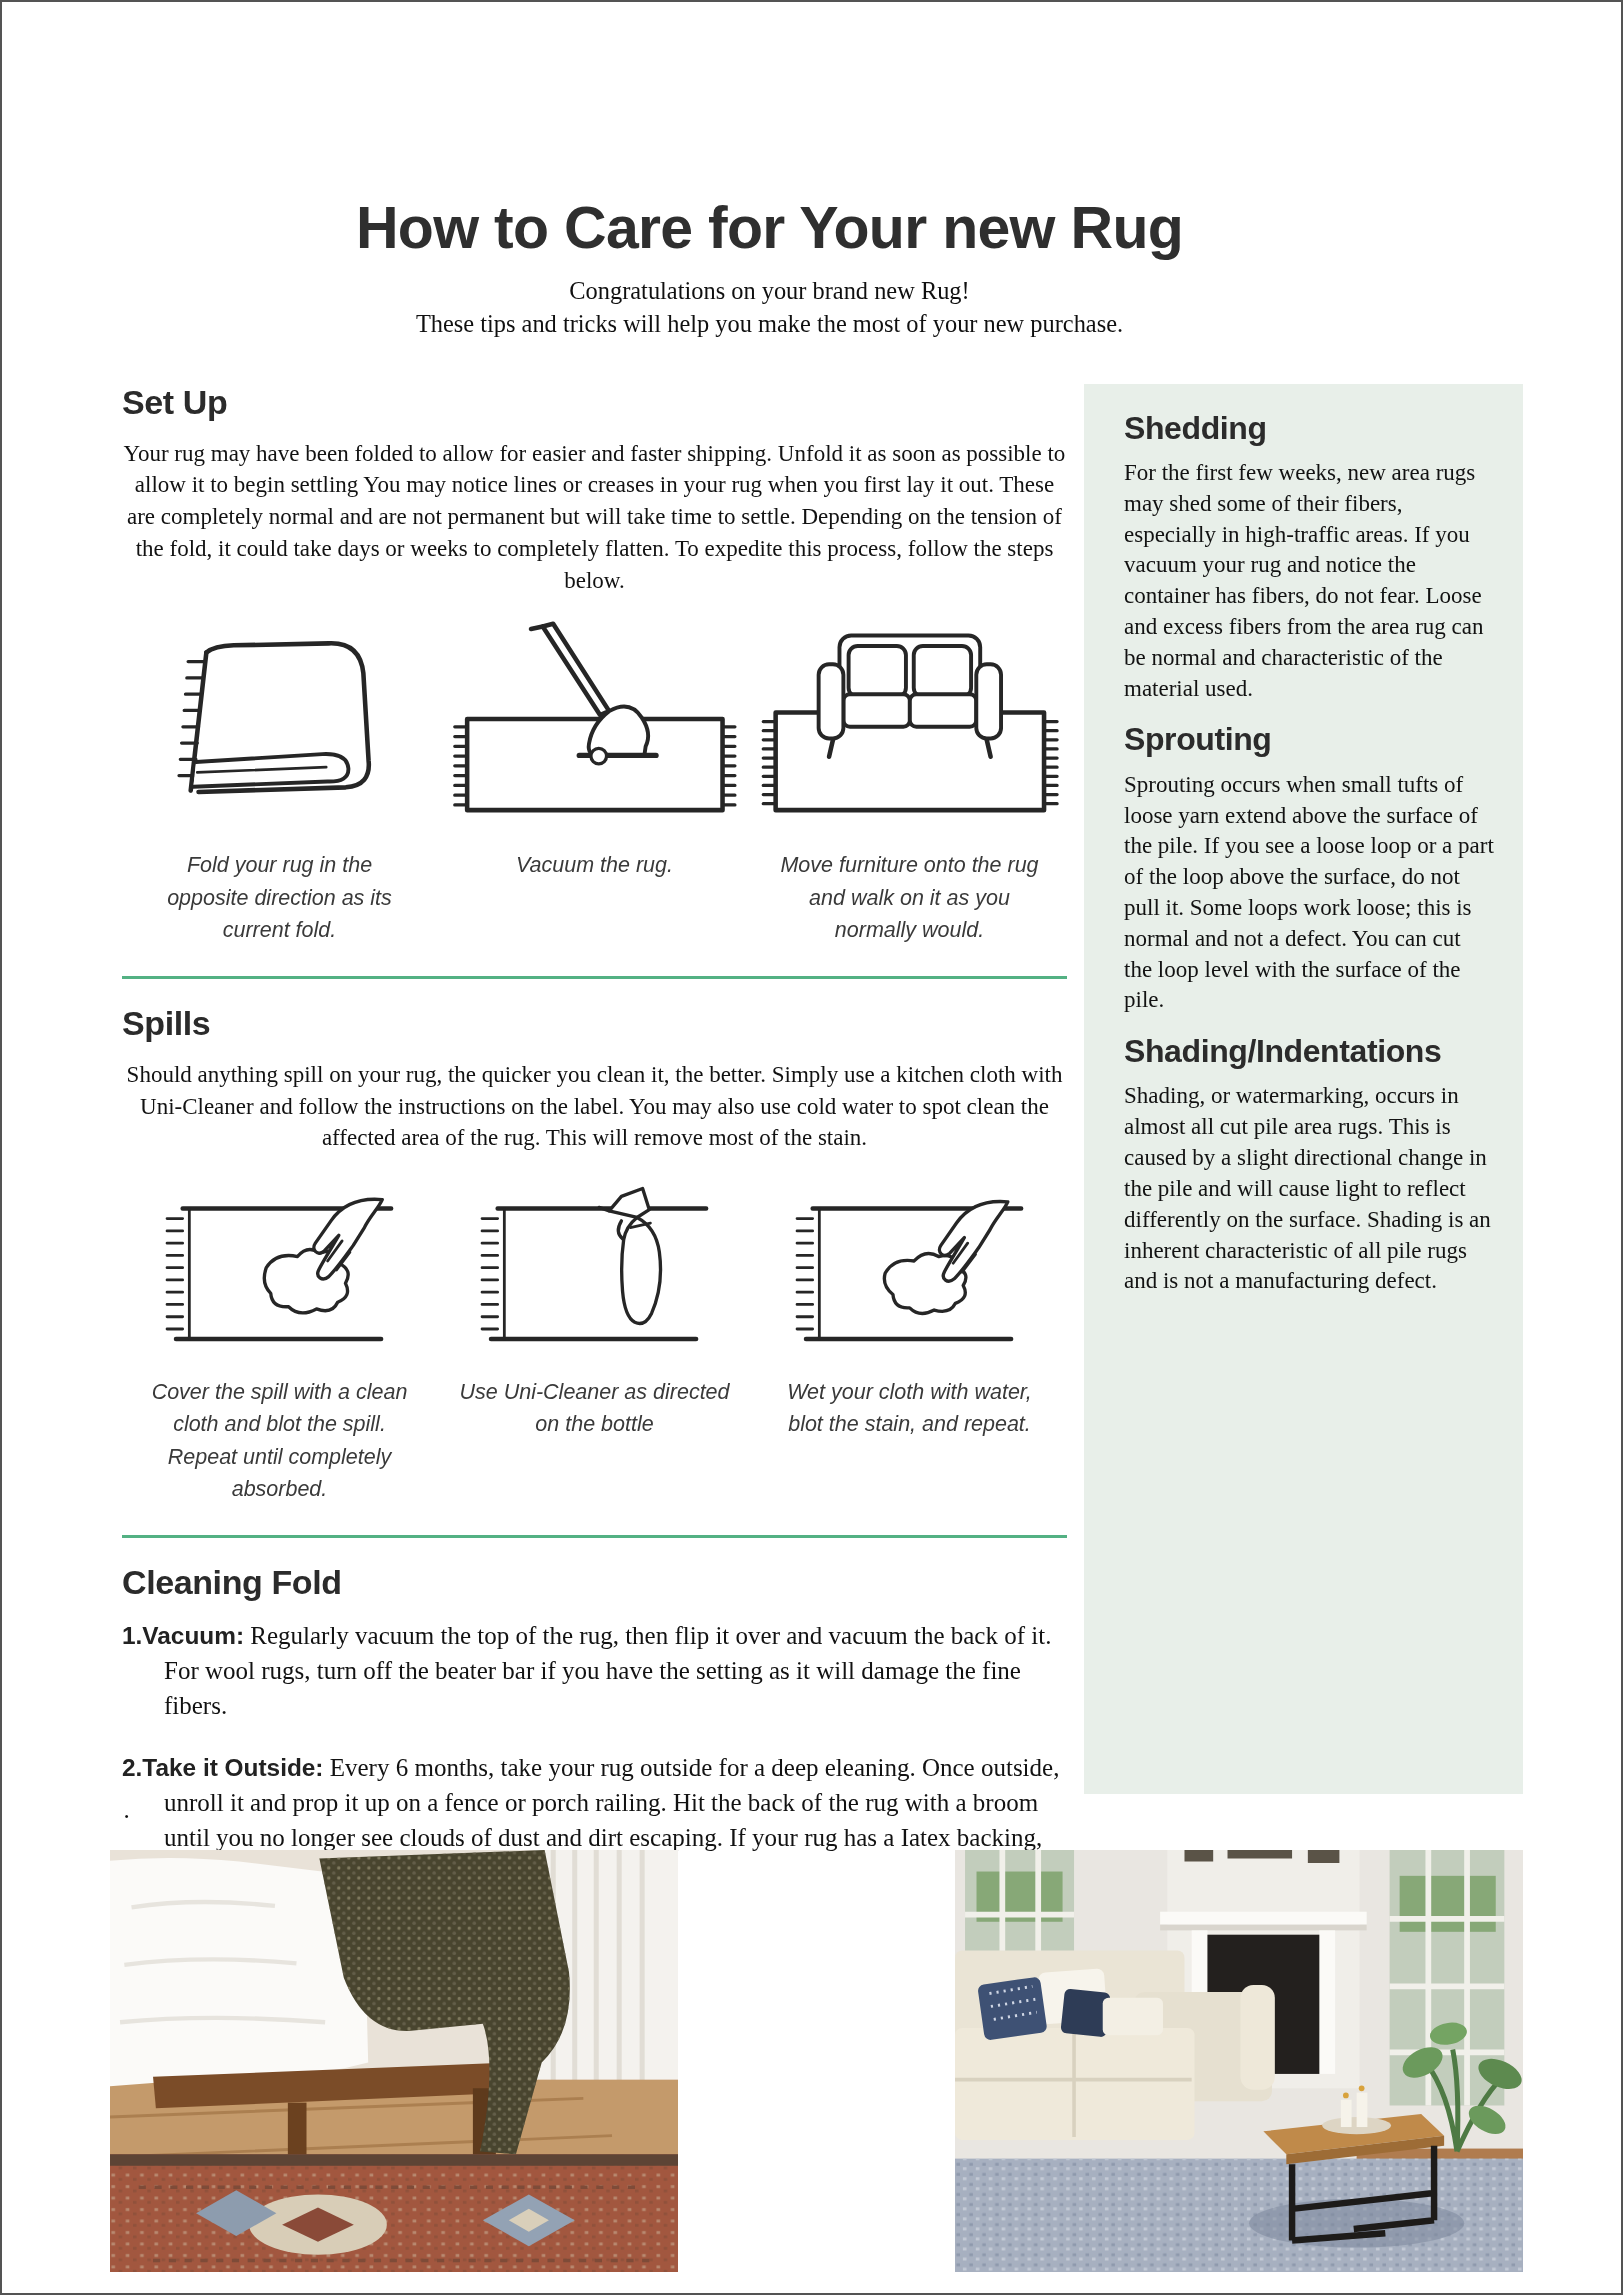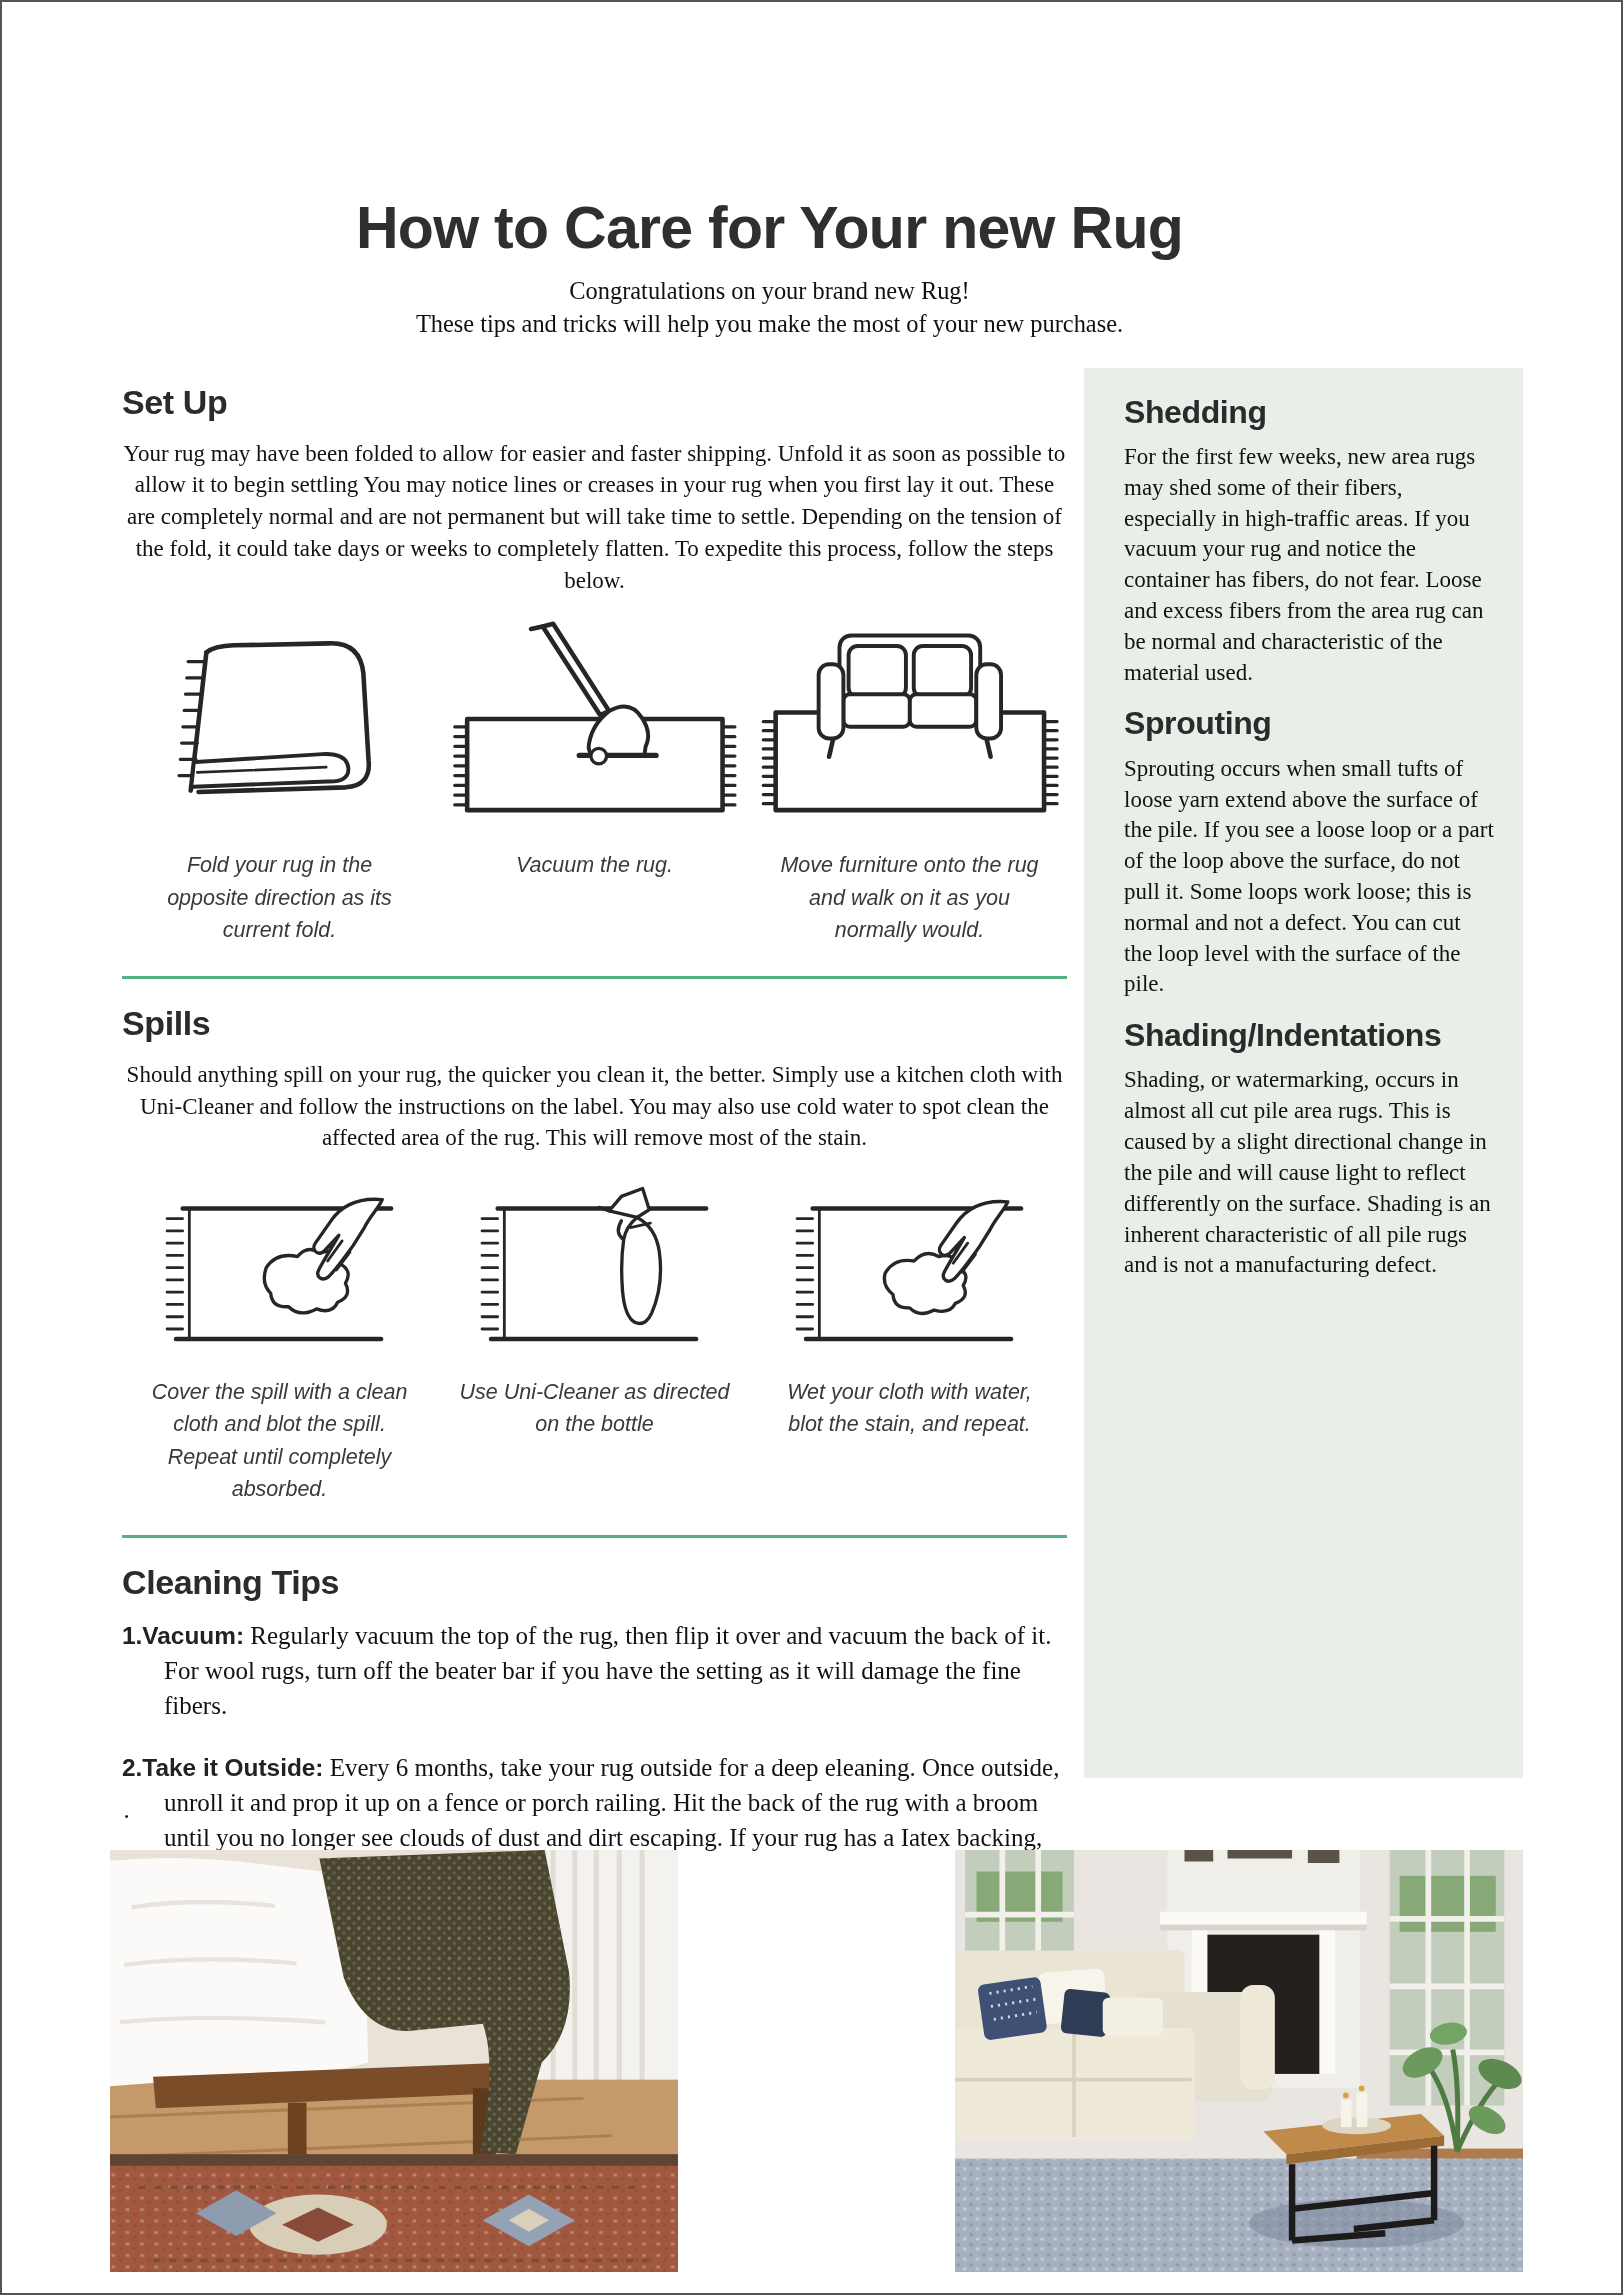--- a/index.html
+++ b/index.html
@@ -23,21 +23,21 @@
   .step figcaption{font-family:"Liberation Sans",sans-serif;font-style:italic;
                    font-size:21.5px;line-height:1.5;color:#3a3a3a;margin-top:16px;padding:0 21.5px;}
   hr.divider{border:0;border-top:3.6px solid #53b183;margin:30px 0 27px;}
   
   .tip{margin:0 0 27px;padding-left:42px;text-indent:-42px;font-size:25px;line-height:1.4;}
   .tip-lead{font-family:"Liberation Sans",sans-serif;font-weight:700;font-size:24.4px;color:#222;}
   .tip-text{font-family:"Liberation Serif",serif;color:#121212;}
   .tip2{position:relative;}
   .stray{position:absolute;left:1.4px;top:42px;text-indent:0;font-size:25px;color:#121212;}
   
-  .sidebar{position:absolute;left:1082px;top:366px;width:439px;height:1410px;
+  .sidebar{position:absolute;left:1082px;top:382px;width:439px;height:1410px;
            background:#e8efe9;box-sizing:border-box;padding:17px 29px 21.5px 40px;}
   .sidebar h2{margin:17px 0 11.5px;font-family:"Liberation Sans",sans-serif;font-weight:700;
               font-size:32px;line-height:1.15;letter-spacing:-0.4px;color:#2b2b2b;}
   .sidebar section:first-child h2{margin-top:8.6px;}
   .sidebar p{margin:0;font-size:23px;line-height:1.34;color:#121212;}
   
   .ink{fill:none;stroke:#262626;stroke-linecap:round;stroke-linejoin:round;}
   .fw{fill:#ffffff;stroke:#262626;stroke-linecap:round;stroke-linejoin:round;}
   
   .photo{position:absolute;top:1848px;width:568px;height:422px;margin:0;}
@@ -145,21 +145,21 @@
             </g>
           </svg>
           <figcaption>Wet your cloth with water, blot the stain, and repeat.</figcaption>
         </figure>
       </div>
     </section>
 
     <hr class="divider">
 
     <section>
-      <h2 class="sec">Cleaning Tips</h2>
+      <h2 class="sec">Cleaning Fold</h2>
       <p class="tip"><span class="tip-lead">1.Vacuum:</span> <span class="tip-text">Regularly vacuum the top of the rug, then flip it over and vacuum the back of it. For wool rugs, turn off the beater bar if you have the setting as it will damage the fine fibers.</span></p>
       <p class="tip tip2"><span class="stray">.</span><span class="tip-lead">2.Take it Outside:</span> <span class="tip-text">Every 6 months, take your rug outside for a deep eleaning. Once outside, unroll it and prop it up on a fence or porch railing. Hit the back of the rug with a broom until you no longer see clouds of dust and dirt escaping. If your rug has a Iatex backing, do not hit too hard, or it may damage the latex</span></p>
     </section>
   </main>
 
   <aside class="sidebar">
     <section>
       <h2>Shedding</h2>
       <p>For the first few weeks, new area rugs may shed some of their fibers, especially in high-traffic areas. If you vacuum your rug and notice the container has fibers, do not fear. Loose and excess fibers from the area rug can be normal and characteristic of the material used.</p>
     </section>

